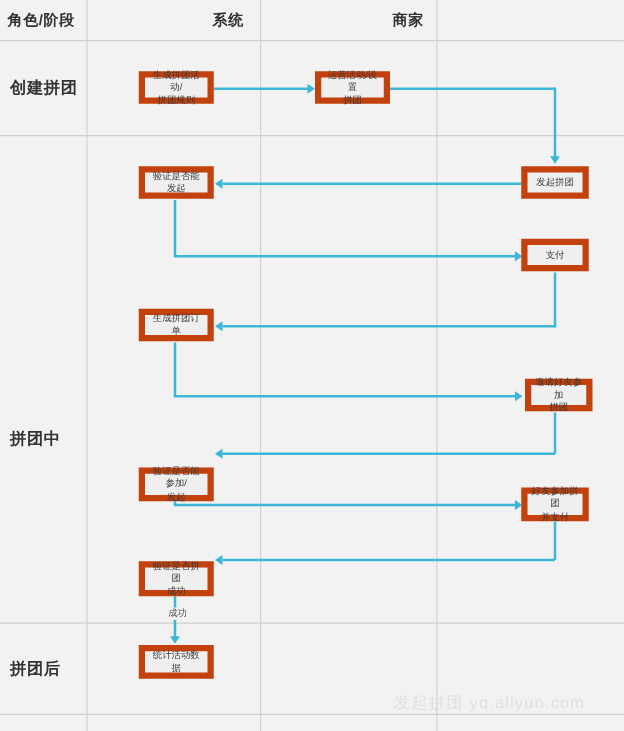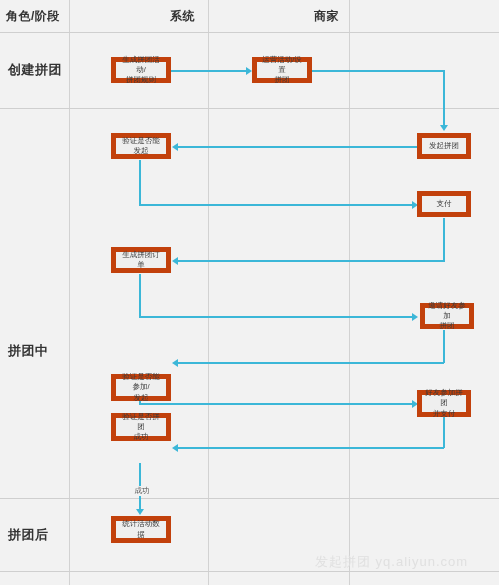--- a/index.html
+++ b/index.html
@@ -180,21 +180,21 @@
   <div class="node" style="left:111px;top:350px;width:60px;height:27px;margin-top:24px;">
     <span>验证是否能参加/
 发起</span>
   </div>
 
   <div class="node" style="left:417px;top:390px;width:54px;height:27px;">
     <span>好友参加拼团
 并支付</span>
   </div>
 
-  <div class="node" style="left:111px;top:413px;width:60px;height:28px;">
+  <div class="node" style="left:111px;top:449px;width:60px;height:28px;">
     <span>验证是否拼团
 成功</span>
   </div>
 
   <div class="node" style="left:111px;top:516px;width:60px;height:27px;">
     <span>统计活动数据</span>
   </div>
 
   <div class="watermark" style="left:315px;top:553px;">
     <span>发起拼团 yq.aliyun.com</span>

